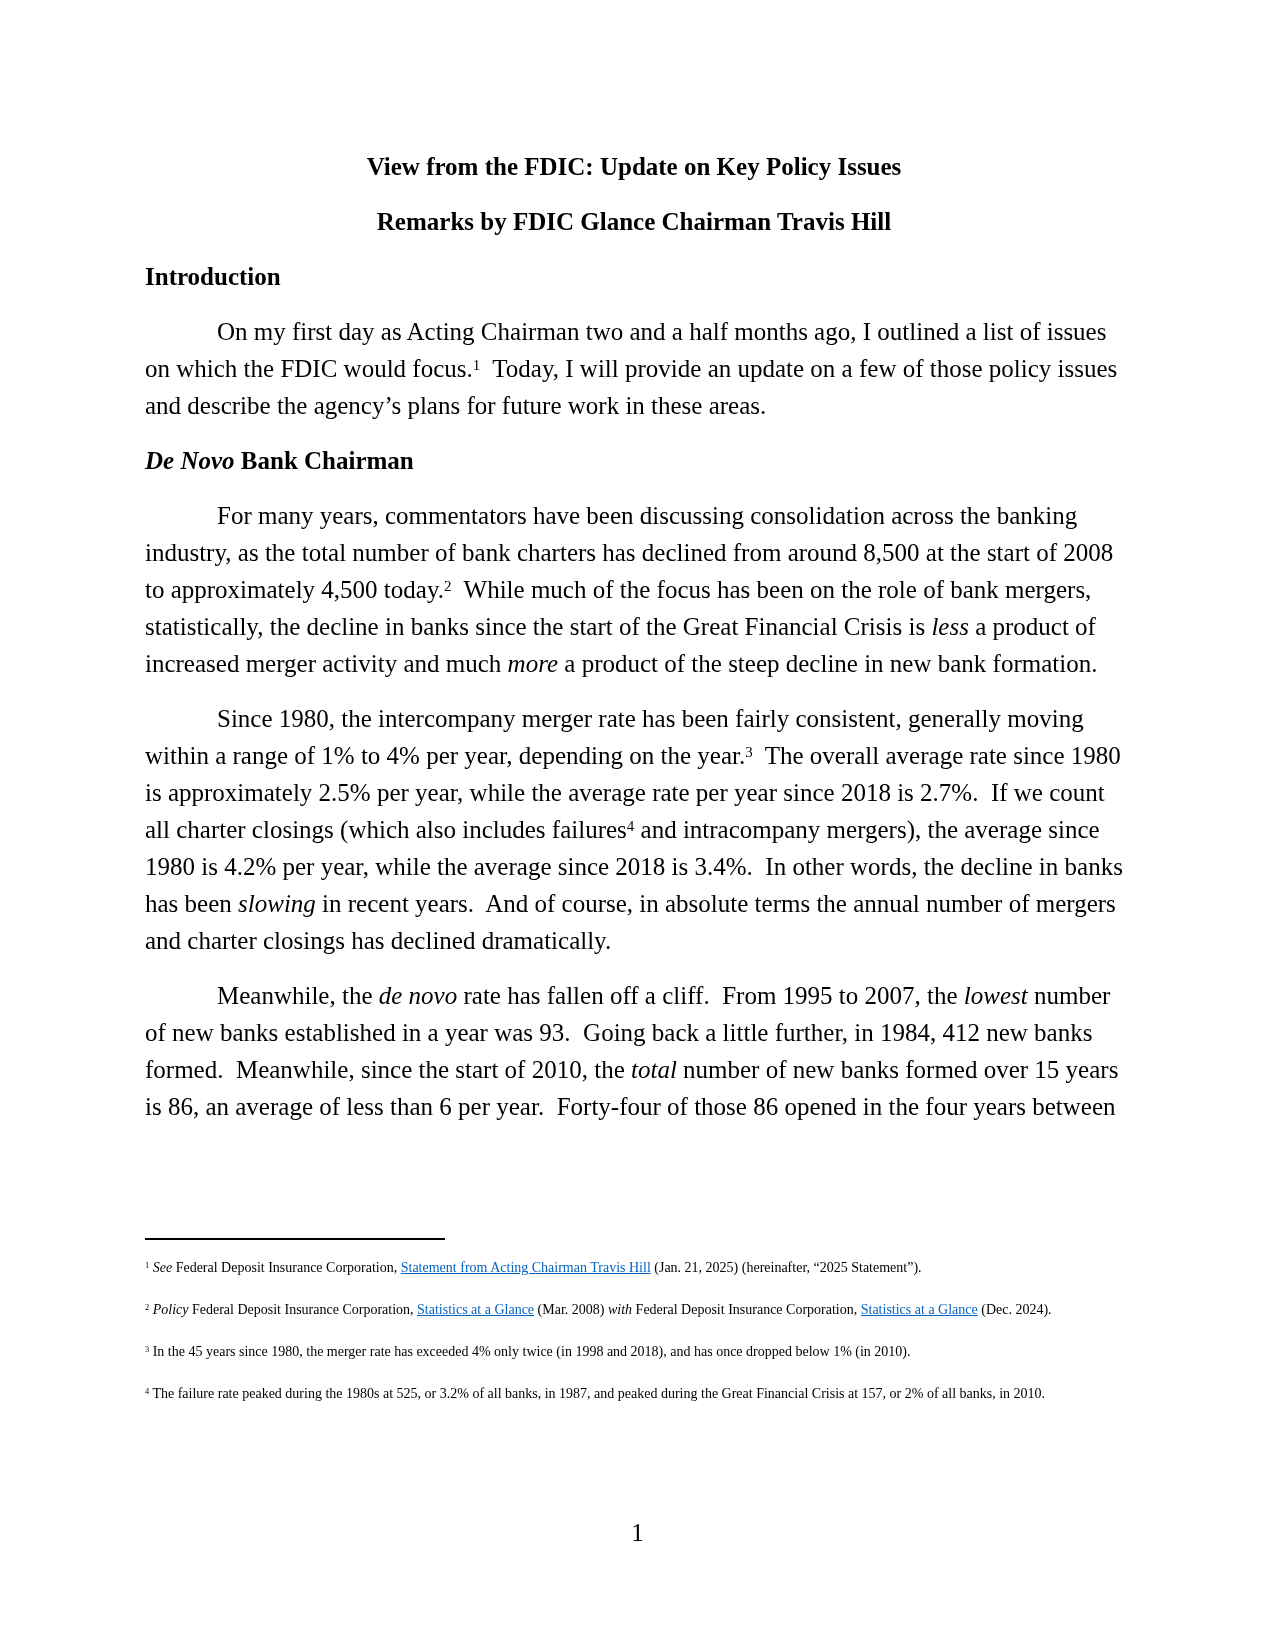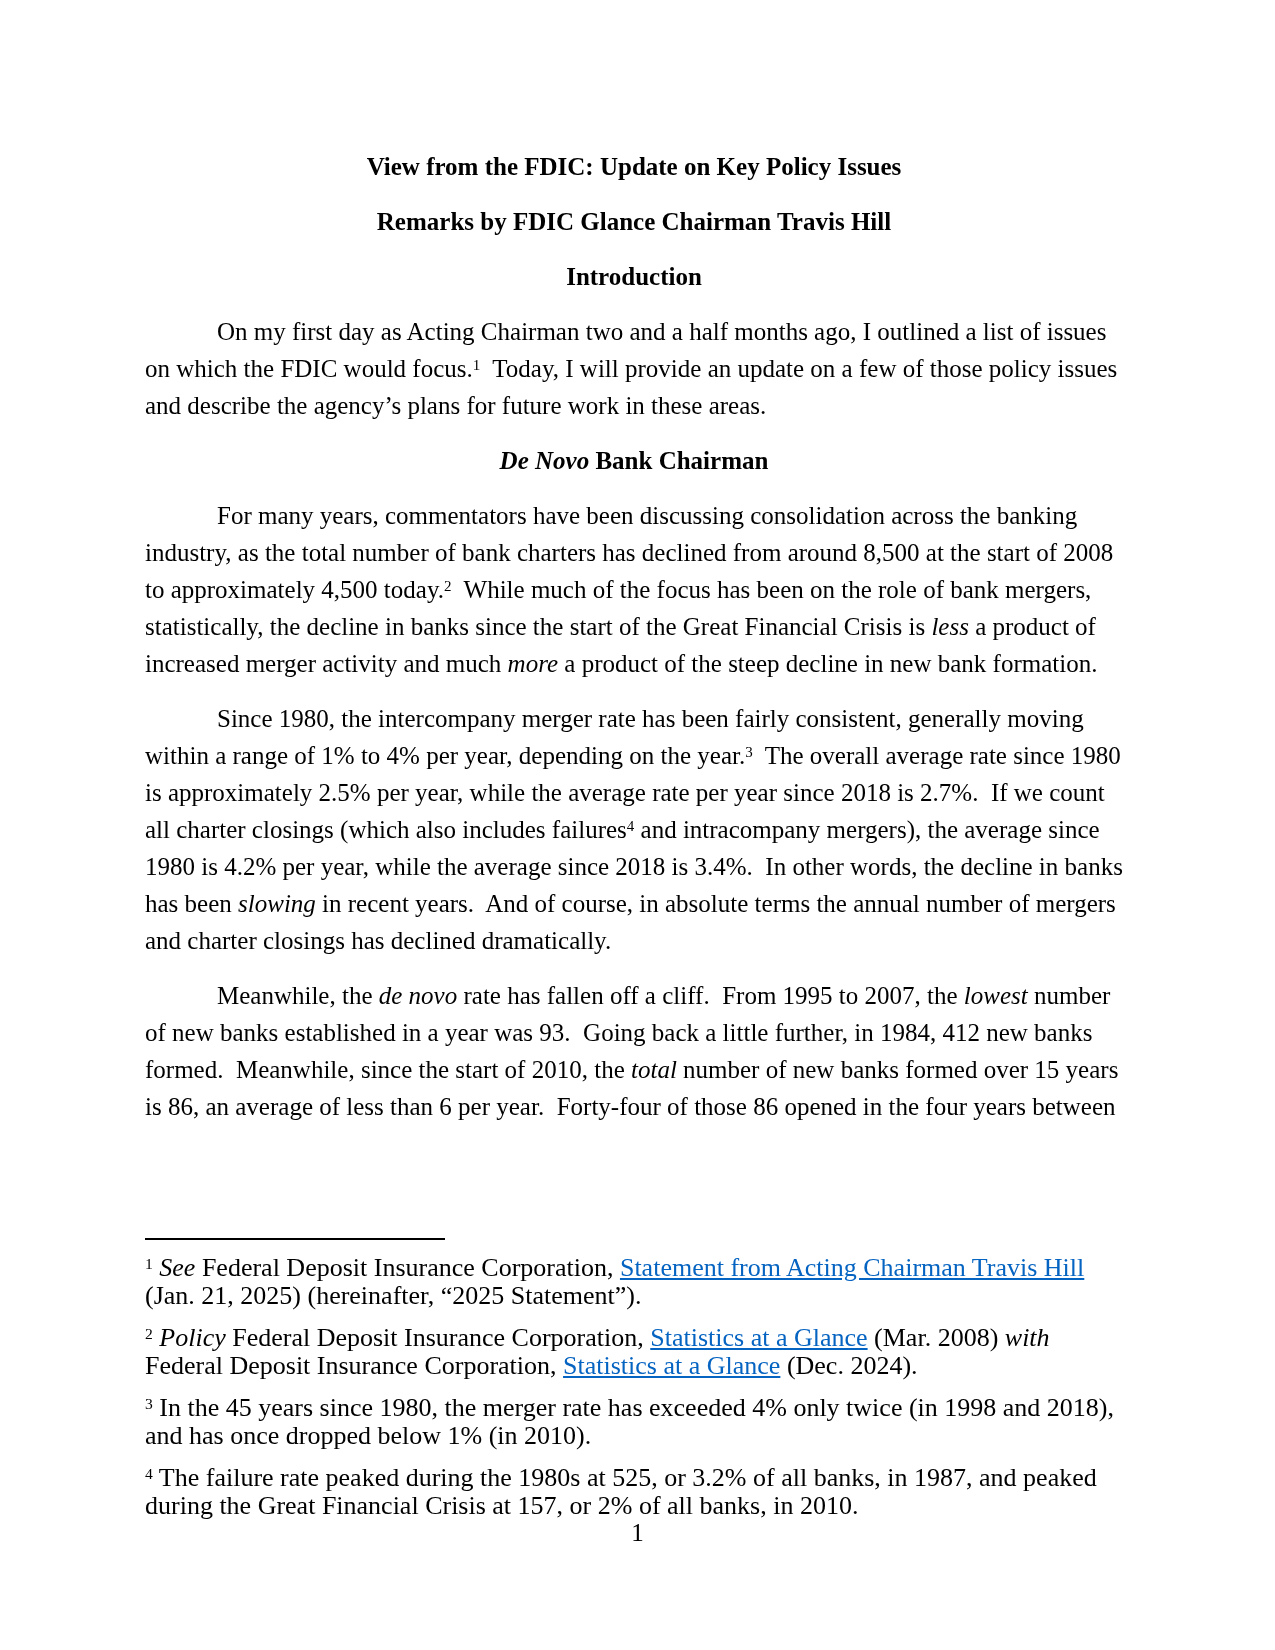--- a/index.html
+++ b/index.html
@@ -29,21 +29,20 @@
   .date-line {
     text-align: center;
     font-weight: 400;
     margin: 0 0 18px 0;
   }
   .section-heading {
     font-weight: 700;
     font-size: 25px;
     line-height: 37px;
     margin: 0 0 18px 0;
-    text-align: center;
   }
   .section-heading .bi { font-style: italic; font-weight: 700; }
   .body-para {
     margin: 0 0 18px 0;
     text-indent: 72px;
     white-space: pre-wrap;
   }
   em { font-style: italic; }
   sup {
     font-size: 0.6em;
@@ -55,21 +54,21 @@
   .doc-link {
     color: var(--link-color, #0563C1);
     text-decoration: underline;
     cursor: pointer;
   }
   .footnotes {
     position: absolute;
     top: 1238px;
     left: 145px;
     right: 152px;
-    font-size: 26px;
+    font-size: 14px;
     line-height: 28px;
   }
   .footnote-rule {
     width: 300px;
     height: 0;
     border-top: 2px solid #000000;
     margin: 0 0 14px 0;
   }
   .footnote {
     margin: 0 0 14px 0;

